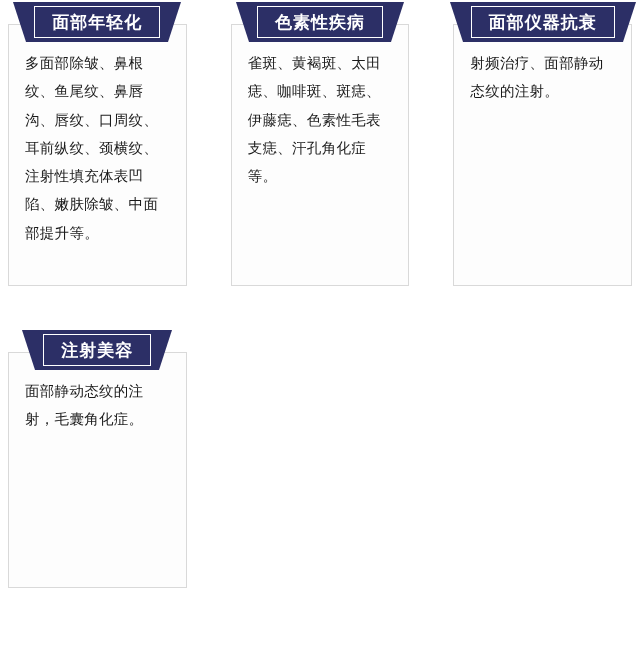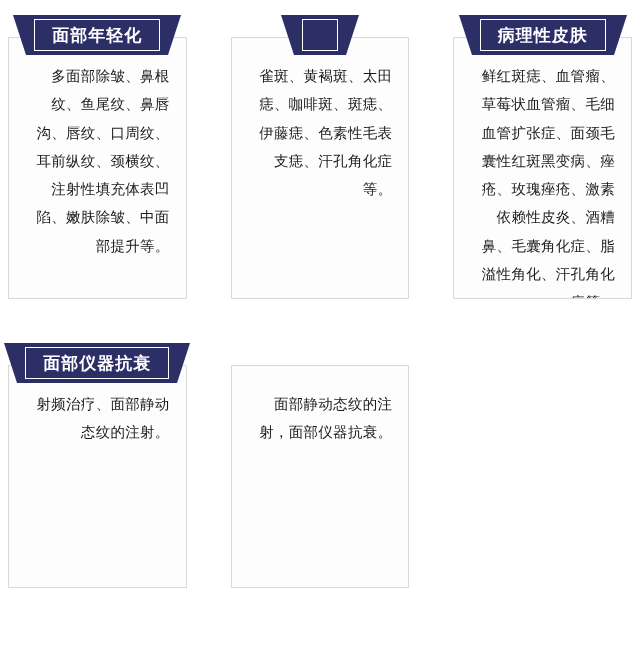--- a/index.html
+++ b/index.html
@@ -12,21 +12,21 @@
     background: #ffffff;
     font-family: "Liberation Sans", "DejaVu Sans", sans-serif;
     overflow: hidden;
   }
   .grid {
     display: grid;
     grid-template-columns: 1fr 1fr 1fr;
     grid-template-rows: 284px 1fr;
     column-gap: 13px;
     row-gap: 12px;
-    padding: 15px 8px 8px 8px;
+    padding: 2px 8px 8px 8px;
     box-sizing: border-box;
     width: 640px;
     height: 596px;
     gap: 44px;
   }
   .card {
     position: relative;
     box-sizing: border-box;
     padding-top: 22px;
     display: flex;
@@ -40,21 +40,20 @@
     box-sizing: border-box;
     padding: 24px 16px 12px 16px;
     font-size: 14.5px;
     line-height: 1.95;
     color: #1a1a1a;
     letter-spacing: 0.3px;
     overflow: hidden;
   }
   .card-body-top {
     border-top: 1px solid #d9d9d9;
-    text-align: right;
   }
   .ribbon {
     position: absolute;
     top: 0;
     left: 50%;
     transform: translateX(-50%);
     z-index: 5;
     height: 40px;
     display: flex;
     align-items: center;
@@ -114,37 +113,35 @@
       <span class="ribbon-outline"></span>
       <span class="ribbon-inner">面部年轻化</span>
     </div>
     <div class="card-body card-body-top">多面部除皱、鼻根纹、鱼尾纹、鼻唇沟、唇纹、口周纹、耳前纵纹、颈横纹、注射性填充体表凹陷、嫩肤除皱、中面部提升等。</div>
   </div>
 
 
   <div class="card">
     <div class="ribbon">
       <span class="ribbon-outline"></span>
+      <span class="ribbon-inner">色素性疾病</span>
     </div>
     <div class="card-body card-body-top">雀斑、黄褐斑、太田痣、咖啡斑、斑痣、伊藤痣、色素性毛表支痣、汗孔角化症等。</div>
   </div>
 
-  <div class="card">
-    <div class="ribbon">
-      <span class="ribbon-outline"></span>
-      <span class="ribbon-inner">病理性皮肤</span>
-    </div>
-    <div class="card-body card-body-top">鲜红斑痣、血管瘤、草莓状血管瘤、毛细血管扩张症、面颈毛囊性红斑黑变病、痤疮、玫瑰痤疮、激素依赖性皮炎、酒糟鼻、毛囊角化症、脂溢性角化、汗孔角化症等。</div>
-  </div>
 
   <div class="card">
     <div class="ribbon">
       <span class="ribbon-outline"></span>
       <span class="ribbon-inner">面部仪器抗衰</span>
     </div>
     <div class="card-body card-body-top">射频治疗、面部静动态纹的注射。</div>
   </div>
 
   <div class="card">
-    <div class="card-body card-body-top">面部静动态纹的注射，面部仪器抗衰。</div>
+    <div class="ribbon">
+      <span class="ribbon-outline"></span>
+      <span class="ribbon-inner">注射美容</span>
+    </div>
+    <div class="card-body card-body-top">面部静动态纹的注射，毛囊角化症。</div>
   </div>
 
 </div>
 
 </body></html>

